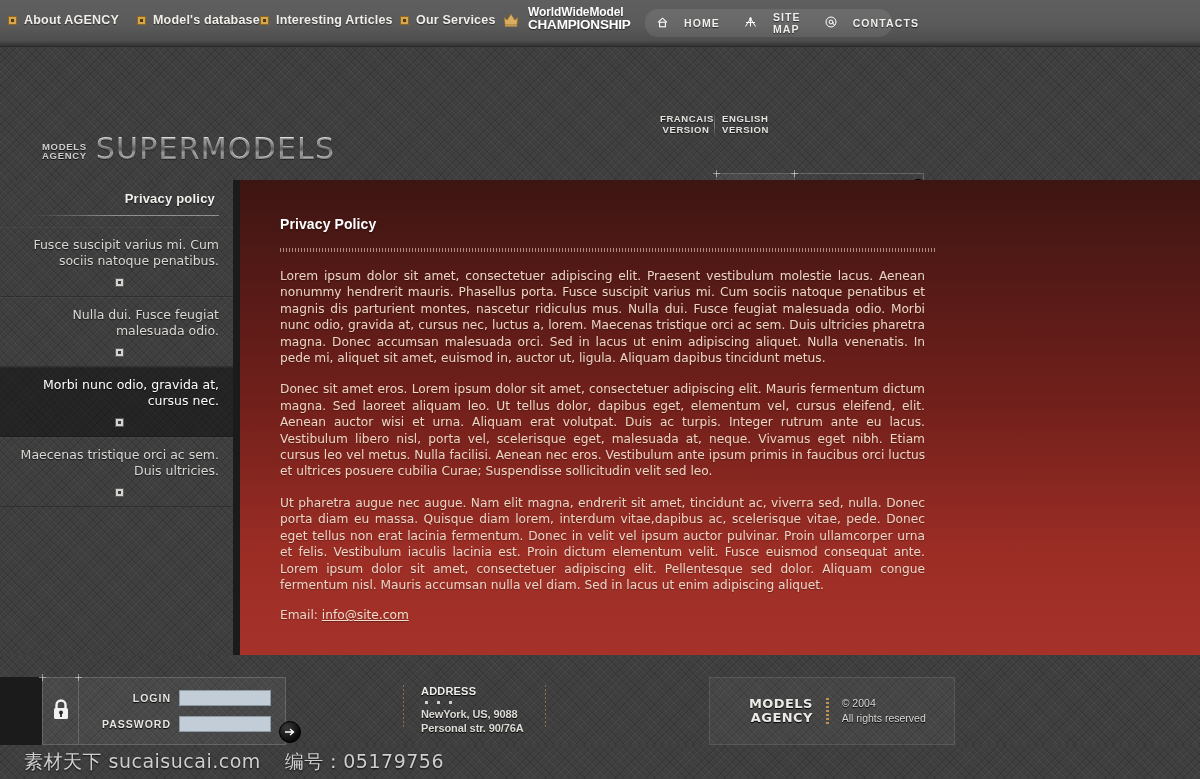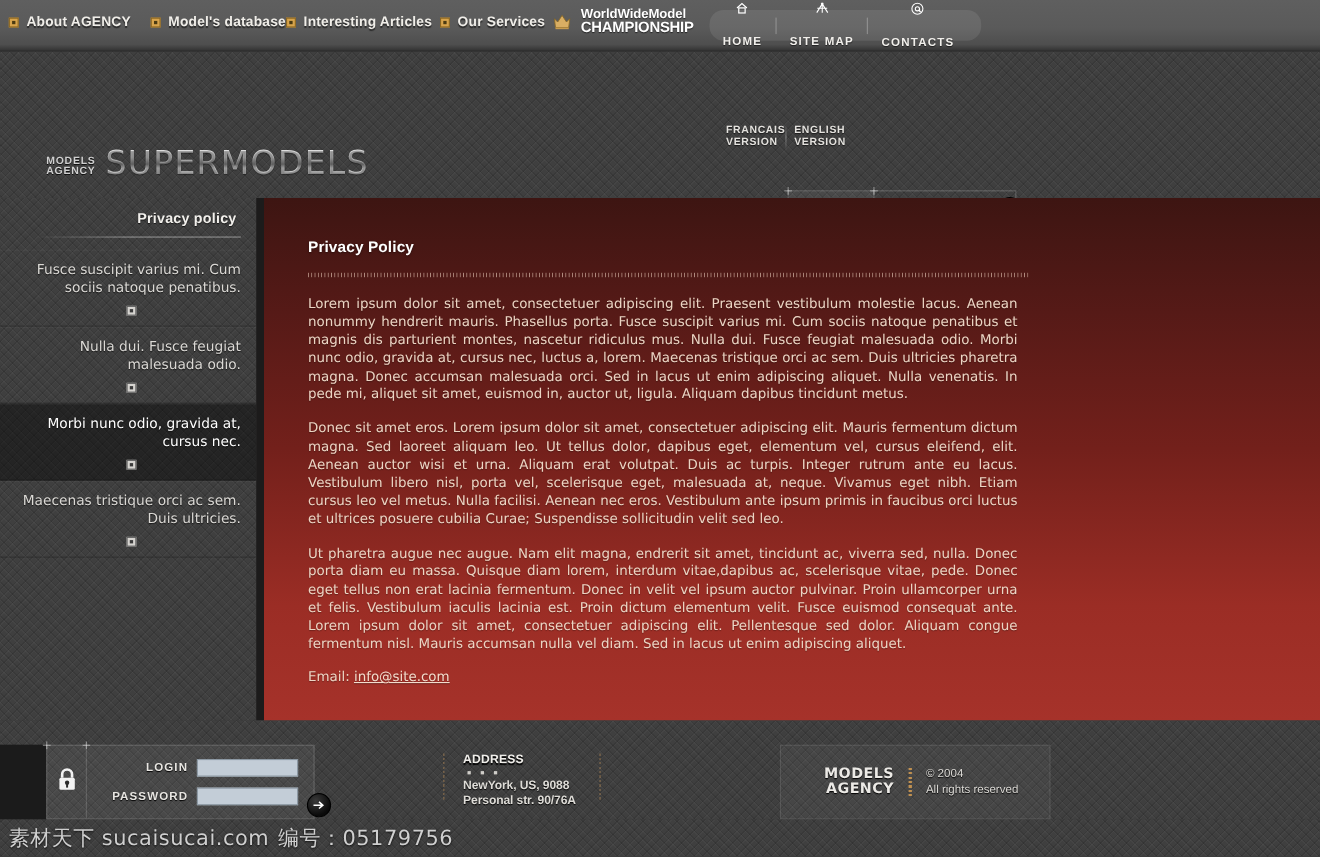--- a/index.html
+++ b/index.html
@@ -68,21 +68,20 @@
     position: absolute; left: 645px; top: 9px; width: 247px; height: 28px;
     background: rgba(255,255,255,0.085);
     border-radius: 13px;
     display: flex; align-items: center;
   }
   .qlink {
     display: flex; align-items: center; gap: 16px; cursor: pointer;
     font-size: 10.5px; color: #f2f0ec; font-weight: bold; letter-spacing: 1.1px;
     text-shadow: 0 1px 1px rgba(0,0,0,.6);
     padding: 0 12px;
-    flex-direction: column;
   }
   .qdiv { width: 1px; height: 15px; background: rgba(255,255,255,.28); }
   .qicon { font-size: 11px; color:#fff; line-height:1; }
 
   
   #header {
     position: absolute; left: 0; top: 47px; width: 1200px; height: 133px;
   }
   #logo { position: absolute; left: 42px; top: 84px; display:flex; align-items:flex-end; gap:9px; cursor:pointer;}
   #logo-sm { line-height: 1.02; padding-bottom: 5px; }
@@ -94,21 +93,21 @@
     font-size: 30px; letter-spacing: 1.2px; font-weight: normal;
     background: linear-gradient(to bottom, #f4f4f4 0%, #d8d8d8 35%, #8d8d8d 52%, #e8e8e8 62%, #9a9a9a 100%);
     -webkit-background-clip: text; background-clip: text; color: transparent;
     font-family: "DejaVu Sans", sans-serif;
     text-shadow: 0 1px 1px rgba(0,0,0,.35);
   }
 
   .lang { position: absolute; top: 67px; line-height: 1.15; cursor:pointer; }
   .lang div {
     font-size: 9.5px; color: #e4e2de; font-weight: bold; letter-spacing: .6px;
-    text-align: left; text-shadow: 0 1px 1px rgba(0,0,0,.6);
+    text-align: center; text-shadow: 0 1px 1px rgba(0,0,0,.6);
   }
   #lang-fr { left: 660px; width: 52px; }
   #lang-en { left: 722px; width: 60px; }
   #lang-en div { text-align: left; }
   #lang-sep { position:absolute; left:714px; top:66px; width:1px; height:24px;
               background: linear-gradient(to bottom, rgba(255,255,255,0), rgba(255,255,255,.35), rgba(255,255,255,0)); }
 
   
   #searchbox {
     position: absolute; left: 716px; top: 126px; width: 208px; height: 35px;
@@ -252,21 +251,21 @@
   #copy-logo { line-height:1.08; text-align:right; }
   #copy-logo div { font-size:13px; font-weight:bold; color:#eceae6; letter-spacing:.4px;
                    text-shadow:0 1px 1px #000; font-family:"DejaVu Sans",sans-serif;}
   #copy-sep { width:3px; height:26px;
               background-image: repeating-linear-gradient(to bottom, #c09050 0 2px, rgba(0,0,0,0) 2px 4px); }
   #copy-text div { font-size:10.5px; color:#dcdad6; line-height:1.4; text-shadow:0 1px 1px #000; }
 
   
   #watermark {
     position:absolute; left:0; top:745px; width:1200px; height:34px;
-    display:flex; align-items:center; padding-left:8px; gap:8px;
+    display:flex; align-items:center; padding-left:24px; gap:24px;
   }
   #watermark span {
     font-size: 19px; color:#cfcfcf; font-family:"DejaVu Sans", sans-serif;
     text-shadow: 0 1px 2px rgba(0,0,0,.8); letter-spacing:.5px;
   }
 </style>
 </head>
 <body>
 
 <div id="page">

